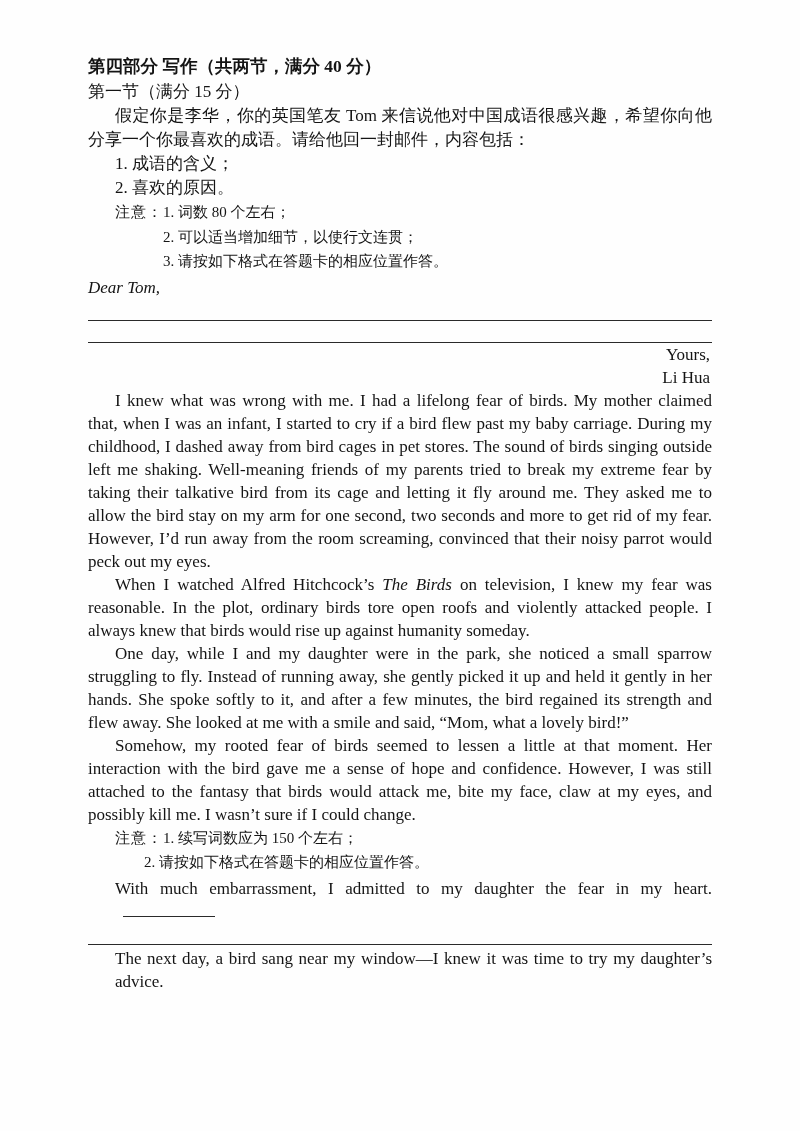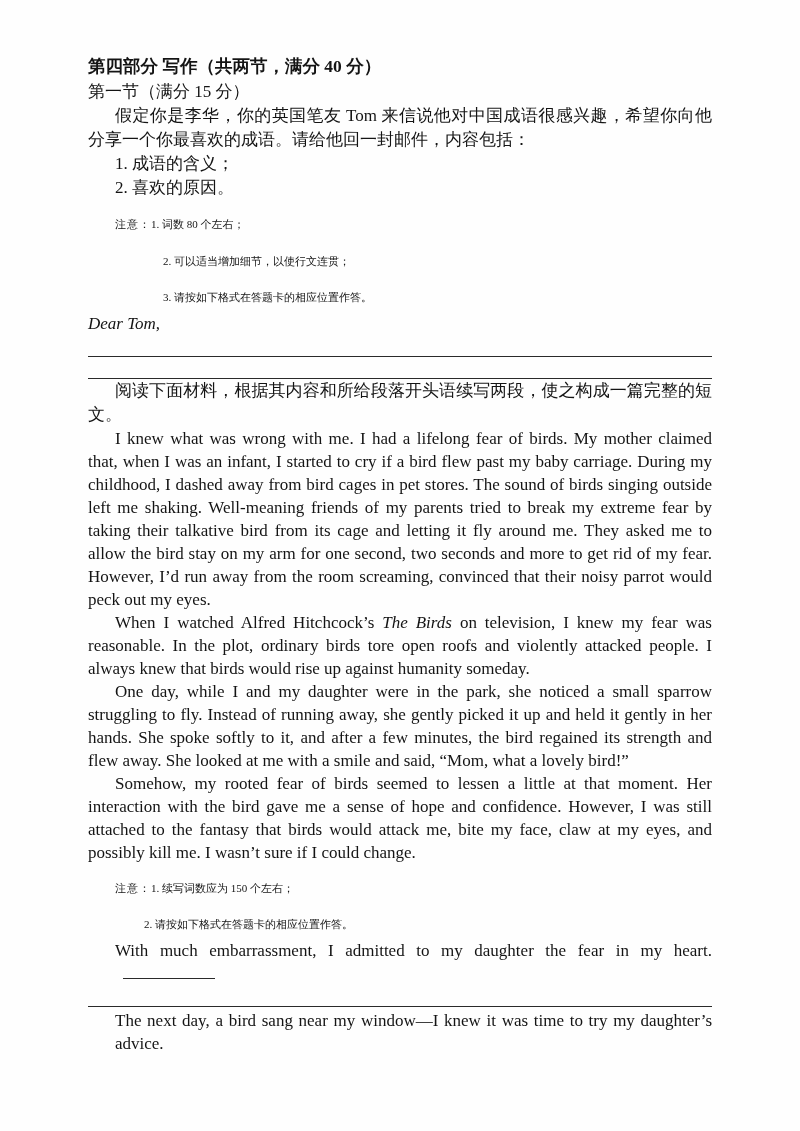--- a/index.html
+++ b/index.html
@@ -15,21 +15,21 @@
   }
   .content {
     padding: 54px 88px 0 88px;
   }
   .cn { font-size: 17px; line-height: 24px; text-align: justify; }
   .en { font-size: 17px; line-height: 23px; text-align: justify; }
   .part-title { font-weight: bold; font-size: 17.5px; line-height: 25px; }
   .section-title { font-size: 17px; line-height: 25px; }
   .indent { text-indent: 27px; }
   .list-item { padding-left: 27px; }
-  .note-block .note-row { padding-left: 27px; line-height: 24.5px; font-size: 11px; margin-top: 12px; }
+  .note-block .note-row { padding-left: 27px; line-height: 24.5px; font-size: 15px; }
   .note-block .note-cont { padding-left: 75px; }
   .note-block-2 .note-cont { padding-left: 56px; }
   .note-label { letter-spacing: 1px; }
   .answer-line { height: 22px; border-bottom: 1.7px solid #2a2a2a; }
   .answer-line + .answer-line { height: 22px; }
   .signoff { text-align: right; font-size: 17px; line-height: 23px; padding-right: 2px; }
   .salutation { margin-top: 2px; font-style: italic; }
   .s2-title { margin-top: 6px; }
   .short-underline {
     display: inline-block;
@@ -58,22 +58,23 @@
       <div class="note-row cn"><span class="note-label">注意：</span><span>1.  词数 80 个左右；</span></div>
       <div class="note-row note-cont cn"><span>2.  可以适当增加细节，以使行文连贯；</span></div>
       <div class="note-row note-cont cn"><span>3.  请按如下格式在答题卡的相应位置作答。</span></div>
     </div>
 
     <p class="en salutation">Dear Tom,</p>
 
     <div class="answer-line"></div>
     <div class="answer-line"></div>
 
+    <div class="signoff">Yours,</div>
+    <div class="signoff">Li Hua</div>
 
-    <p class="cn indent">阅读下面材料，根据其内容和所给段落开头语续写两段，使之构成一篇完整的短文。</p>
 
     <p class="en indent">I knew what was wrong with me. I had a lifelong fear of birds. My mother claimed that, when I was an infant, I started to cry if a bird flew past my baby carriage. During my childhood, I dashed away from bird cages in pet stores. The sound of birds singing outside left me shaking. Well-meaning friends of my parents tried to break my extreme fear by taking their talkative bird from its cage and letting it fly around me. They asked me to allow the bird stay on my arm for one second, two seconds and more to get rid of my fear. However, I’d run away from the room screaming, convinced that their noisy parrot would peck out my eyes.</p>
     <p class="en indent"><span>When I watched Alfred Hitchcock’s </span><i>The Birds</i><span> on television, I knew my fear was reasonable. In the plot, ordinary birds tore open roofs and violently attacked people. I always knew that birds would rise up against humanity someday.</span></p>
     <p class="en indent">One day, while I and my daughter were in the park, she noticed a small sparrow struggling to fly. Instead of running away, she gently picked it up and held it gently in her hands. She spoke softly to it, and after a few minutes, the bird regained its strength and flew away. She looked at me with a smile and said, “Mom, what a lovely bird!”</p>
     <p class="en indent">Somehow, my rooted fear of birds seemed to lessen a little at that moment. Her interaction with the bird gave me a sense of hope and confidence. However, I was still attached to the fantasy that birds would attack me, bite my face, claw at my eyes, and possibly kill me. I wasn’t sure if I could change.</p>
 
     <div class="note-block note-block-2">
       <div class="note-row cn"><span class="note-label">注意：</span><span>1. 续写词数应为 150 个左右；</span></div>
       <div class="note-row note-cont cn"><span>2. 请按如下格式在答题卡的相应位置作答。</span></div>
     </div>

